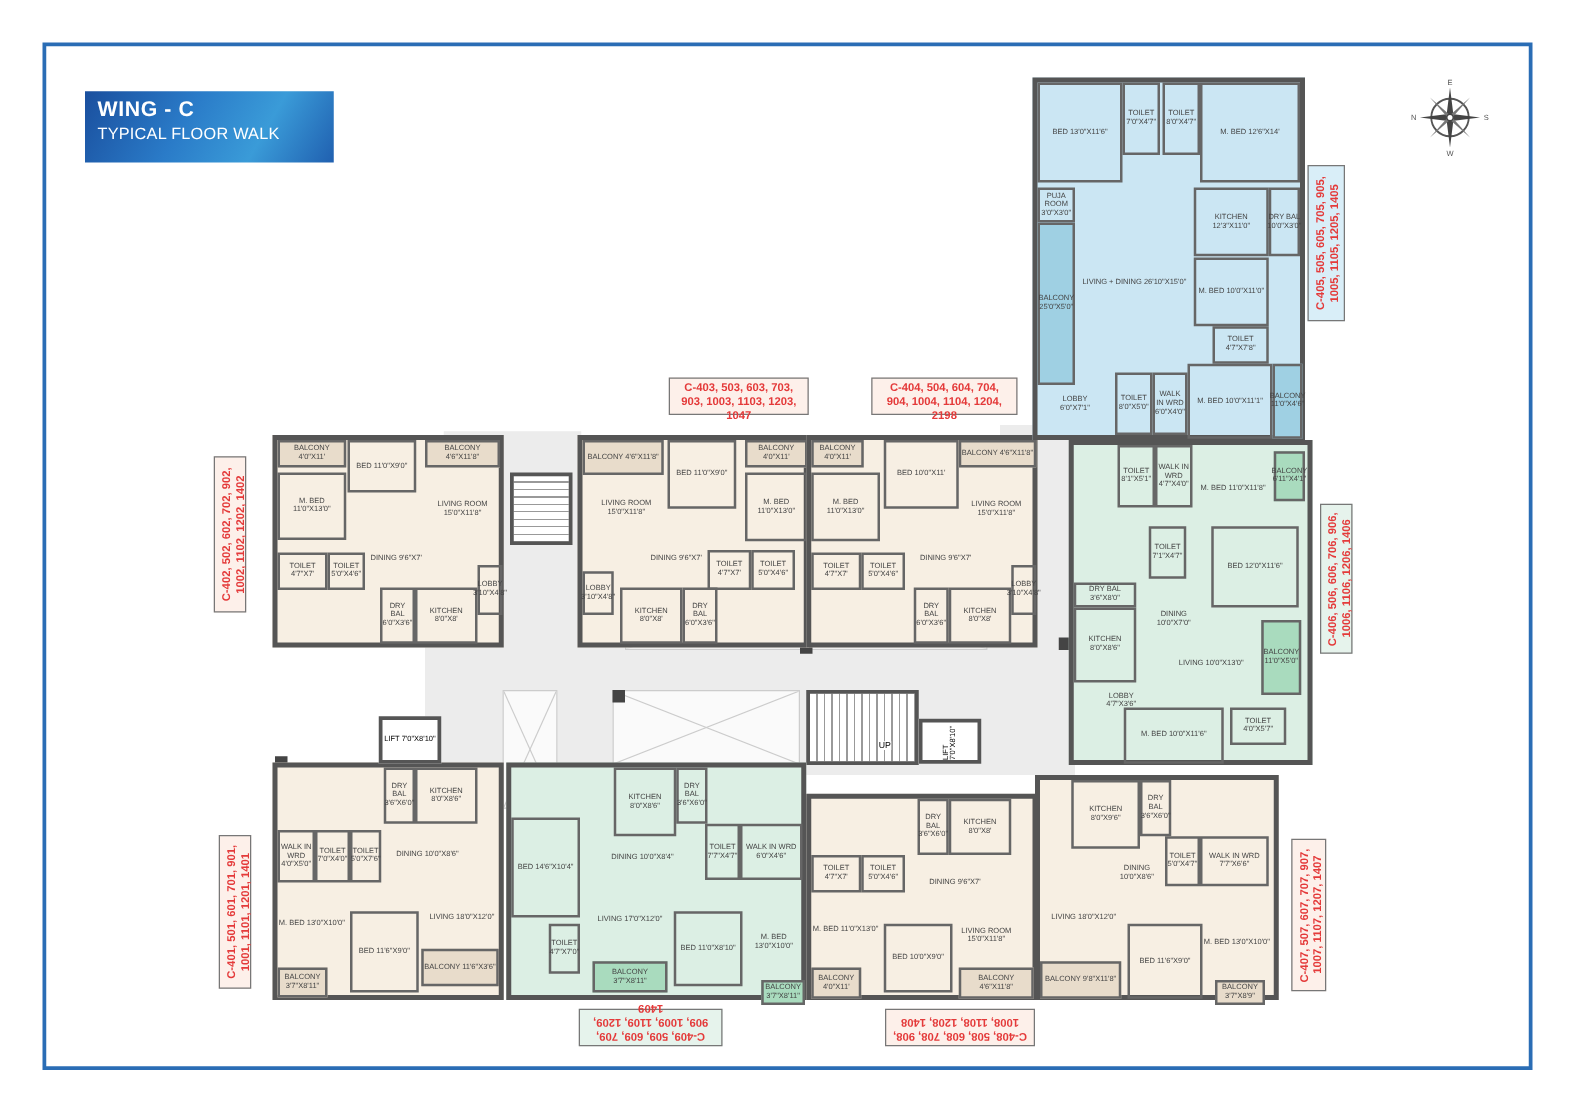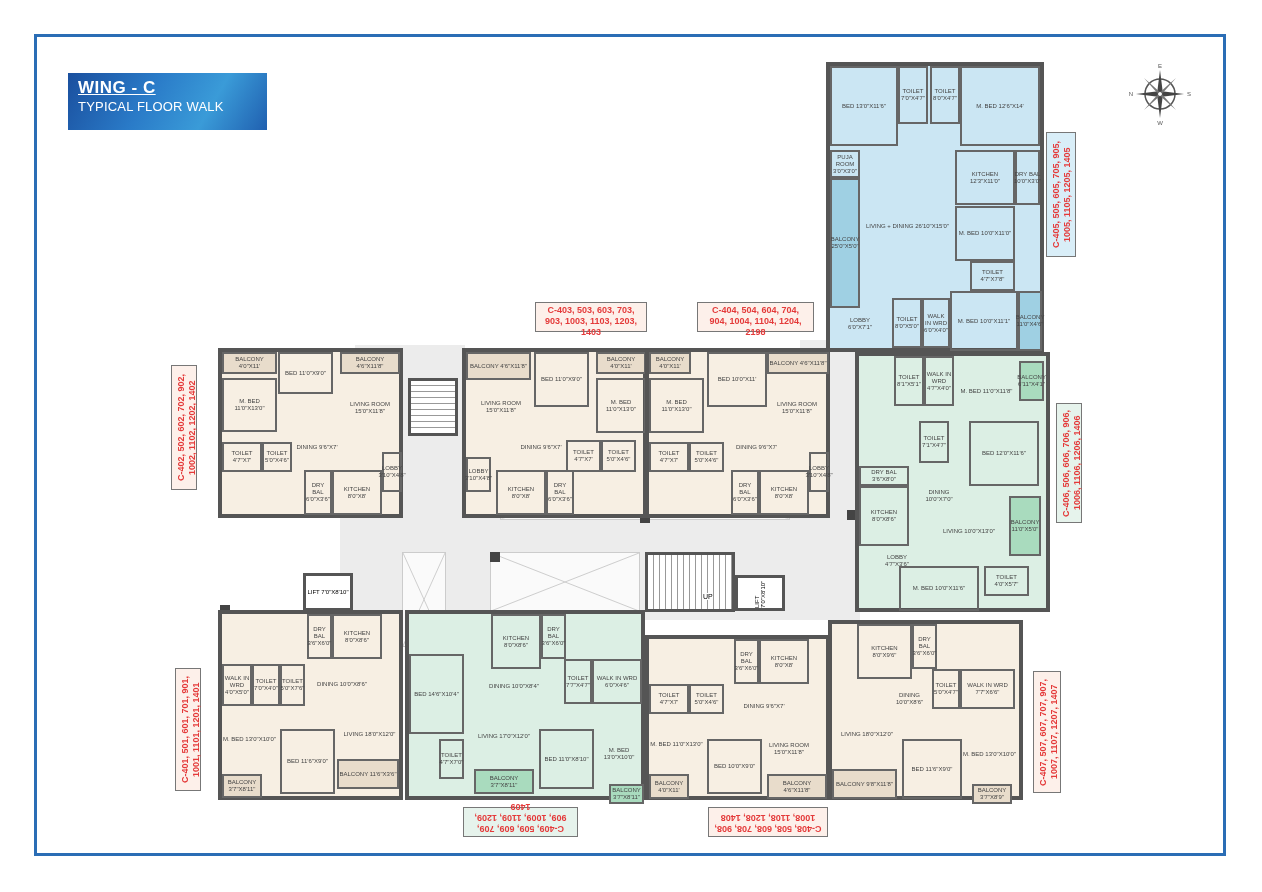--- a/index.html
+++ b/index.html
@@ -1,20 +1,20 @@
 <!DOCTYPE html>
 <html><head>
 <meta charset="utf-8">
 <style>
   html,body{margin:0;padding:0;background:#ffffff;}
   body{width:1262px;height:892px;position:relative;overflow:hidden;font-family:"Liberation Sans",sans-serif;}
   .frame{position:absolute;left:34px;top:34px;width:1192px;height:822px;border:3px solid #2a6db5;box-sizing:border-box;}
   .title-box{position:absolute;left:68px;top:73px;width:199px;height:57px;
     background:linear-gradient(120deg,#1a4f9e 0%,#2a7bc8 40%,#3a9bd8 70%,#2060b0 100%);color:#fff;box-sizing:border-box;padding:5px 10px;}
-  .title-main{font-size:17px;font-weight:bold;letter-spacing:0.5px;line-height:20px;text-decoration:underline;}
+  .title-main{font-size:17px;font-weight:bold;letter-spacing:0.5px;line-height:20px;}
   .title-sub{font-size:13px;line-height:18px;letter-spacing:0.2px;}
   .compass{position:absolute;left:1128px;top:62px;width:64px;height:64px;}
   .unit-label{position:absolute;background:#fdf0ea;border:1.5px solid #777;color:#e43a3a;font-size:9px;font-weight:bold;
     text-align:center;line-height:11px;box-sizing:border-box;padding:2px 4px;white-space:nowrap;}
   .unit-label.blue{background:#d9eef8;}
   .unit-label.green{background:#e6f3ec;}
   .v-label{writing-mode:vertical-rl;transform:rotate(180deg);}
   .flip{transform:rotate(180deg);}
   .core{position:absolute;background:#ececec;}
   .flat{position:absolute;border:4px solid #555;box-sizing:border-box;}
@@ -227,21 +227,21 @@
   <div class="room" style="left:55px;top:55px;width:45px;height:40px;border:none;">DINING 10'0"X8'6"</div>
   <div class="room" style="left:100px;top:45px;width:28px;height:40px;">TOILET 5'0"X4'7"</div>
   <div class="room" style="left:128px;top:45px;width:55px;height:40px;">WALK IN WRD 7'7"X6'6"</div>
   <div class="room" style="left:5px;top:80px;width:60px;height:60px;border:none;">LIVING 18'0"X12'0"</div>
   <div class="room" style="left:70px;top:115px;width:60px;height:60px;">BED 11'6"X9'0"</div>
   <div class="room" style="left:130px;top:100px;width:55px;height:60px;border:none;">M. BED 13'0"X10'0"</div>
   <div class="room balc-b" style="left:0;top:145px;width:65px;height:30px;">BALCONY 9'8"X11'8"</div>
   <div class="room balc-b" style="left:140px;top:160px;width:40px;height:20px;">BALCONY 3'7"X8'9"</div>
 </div>
 
-<div class="unit-label" style="left:535px;top:302px;width:112px;height:30px;white-space:normal;">C-403, 503, 603, 703, 903, 1003, 1103, 1203, 1403</div>
+<div class="unit-label" style="left:535px;top:302px;width:112px;height:30px;white-space:normal;">C-403, 503, 603, 703, 903, 1003, 1103, 1203, 1047</div>
 <div class="unit-label" style="left:697px;top:302px;width:117px;height:30px;white-space:normal;">C-404, 504, 604, 704, 904, 1004, 1104, 1204, 2198</div>
 <div class="unit-label v-label" style="left:171px;top:365px;width:26px;height:125px;white-space:normal;">C-402, 502, 602, 702, 902, 1002, 1102, 1202, 1402</div>
 <div class="unit-label blue v-label" style="left:1046px;top:132px;width:30px;height:125px;white-space:normal;">C-405, 505, 605, 705, 905, 1005, 1105, 1205, 1405</div>
 <div class="unit-label green v-label" style="left:1056px;top:403px;width:26px;height:120px;white-space:normal;">C-406, 506, 606, 706, 906, 1006, 1106, 1206, 1406</div>
 <div class="unit-label v-label" style="left:175px;top:668px;width:26px;height:123px;white-space:normal;">C-401, 501, 601, 701, 901, 1001, 1101, 1201, 1401</div>
 <div class="unit-label v-label" style="left:1033px;top:671px;width:28px;height:122px;white-space:normal;">C-407, 507, 607, 707, 907, 1007, 1107, 1207, 1407</div>
 <div class="unit-label green flip" style="left:463px;top:807px;width:115px;height:30px;white-space:normal;">C-409, 509, 609, 709, 909, 1009, 1109, 1209, 1409</div>
 <div class="unit-label flip" style="left:708px;top:807px;width:120px;height:30px;white-space:normal;">C-408, 508, 608, 708, 908, 1008, 1108, 1208, 1408</div>
 
 </body></html>

